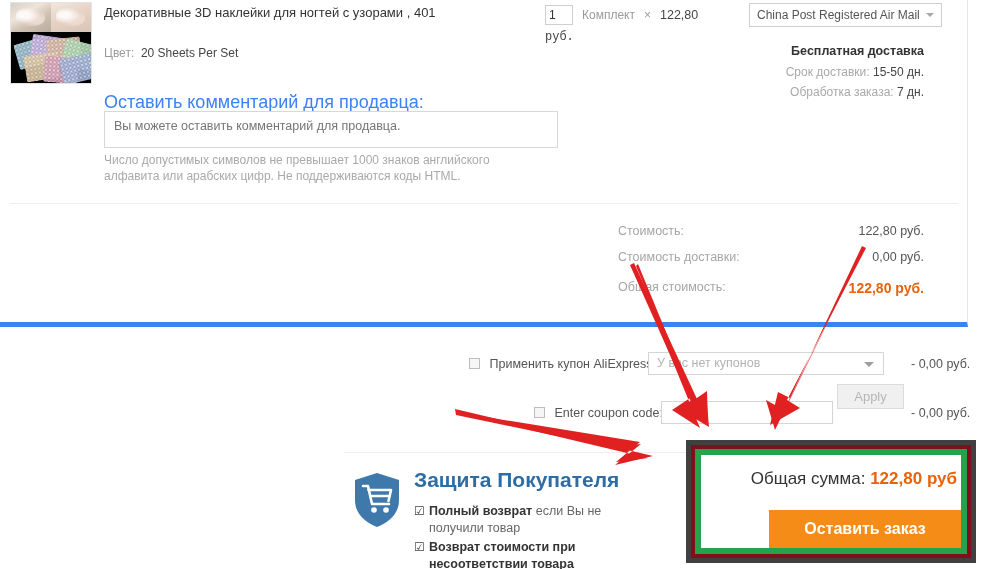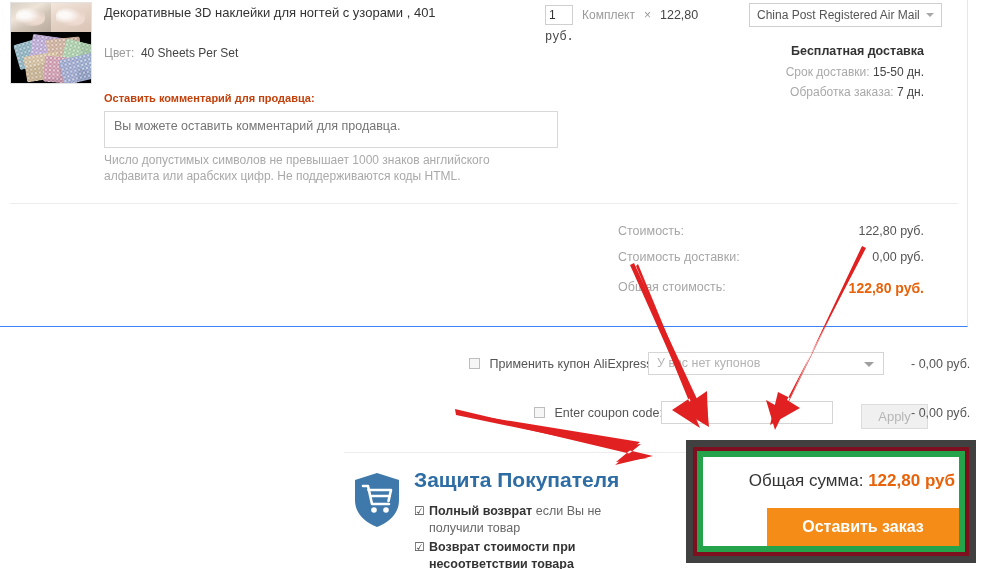--- a/index.html
+++ b/index.html
@@ -16,21 +16,21 @@
   }
 
   
   .order-card {
     position: absolute;
     left: 0; top: 0;
     width: 968px;
     height: 327px;
     background: #fff;
     border-right: 1px solid #e6e6e6;
-    border-bottom: 1px solid #3b82f6;
+    border-bottom: 5px solid #3b82f6;
     box-sizing: border-box;
   }
 
   
   .thumb {
     position: absolute;
     left: 10px; top: 2px;
     width: 82px; height: 82px;
     overflow: hidden;
     background: #000;
@@ -75,21 +75,21 @@
   }
   .p-attr {
     position:absolute; left:104px; top:46px;
     font-size:12px; color:#9a9a9a; white-space:nowrap;
   }
   .p-attr b { color:#444; font-weight:normal; }
 
   
   .cmt-label {
     position:absolute; left:104px; top:92px;
-    font-size:11px; color:#c2410c;font-weight:bold;
+    font-size:18px; color:#3b82f6;
   }
   .cmt-box {
     position:absolute; left:104px; top:111px;
     width:454px; height:37px;
     border:1px solid #d8d8d8; background:#fff; box-sizing:border-box;
     font-size:12.5px; color:#a21caf;
     padding:7px 9px;
     resize:none;
     font-family:"Liberation Sans", sans-serif;
   }
@@ -173,25 +173,24 @@
   .cp1-amt { position:absolute; left:911px; top:357px; font-size:12.5px; color:#555; white-space:nowrap; }
 
   .cp2 { left:534px; top:406px; }
   .cp2-input {
     position:absolute; left:661px; top:401px; width:172px; height:23px;
     border:1px solid #d5d5d5; background:#fff; box-sizing:border-box;
     font-size:12.5px; color:#333; padding-left:6px;
     font-family:"Liberation Sans", sans-serif;
   }
   .apply-btn {
-    position:absolute; left:837px; top:404px; width:67px; height:25px;
+    position:absolute; left:837px; top:384px; width:67px; height:25px;
     background:#f0f0f0; border:1px solid #dcdcdc; box-sizing:border-box;
     color:#b6b6b6; font-size:13px; text-align:center; line-height:23px;
     font-family:"Liberation Sans", sans-serif;
-    margin-left:24px;
   }
   .cp2-amt { position:absolute; left:911px; top:406px; font-size:12.5px; color:#555; white-space:nowrap; }
 
   
   .divider2 {
     position:absolute; left:344px; top:452px; width:624px; height:1px; background:#ededed;
   }
 
   
   .shield-wrap { position:absolute; left:352px; top:472px; width:50px; height:56px; }
@@ -205,21 +204,21 @@
     position:relative; padding-left:15px;
   }
   .bp-item .chk {
     position:absolute; left:0; top:0; font-size:12px; color:#444;
   }
   .bp-item b { color:#333; }
 
   
   .hl-purple {
     position:absolute; left:686px; top:440px; width:290px; height:123px;
-    border:7px solid #404040; box-sizing:border-box; background:#fff;
+    border:5px solid #404040; box-sizing:border-box; background:#fff;
   }
   .hl-dred {
     position:absolute; left:0; top:0; right:0; bottom:0;
     border:4px solid #7e0f1e; box-sizing:border-box;
   }
   .hl-green {
     position:absolute; left:4px; top:4px; right:4px; bottom:4px;
     border:6px solid #24a34a; box-sizing:border-box; background:#fff;
   }
   .sum-row {
@@ -261,21 +260,21 @@
           <div class="sheet s5"></div>
           <div class="sheet s6"></div>
         <div class="sheet s7"></div>
       </div>
     </div>
 
     <div class="p-title">Декоративные 3D наклейки для ногтей с узорами , 401</div>
 
     <div class="p-attr">
       <span>Цвет:</span>
-      &nbsp;<b>40 Sheets Per Set</b>
+      &nbsp;<b>20 Sheets Per Set</b>
     </div>
 
     <div class="cmt-label">Оставить комментарий для продавца:</div>
     <textarea class="cmt-box" placeholder="Вы можете оставить комментарий для продавца." style=""></textarea>
     <div class="cmt-hint">Число допустимых символов не превышает 1000 знаков английского алфавита или арабских цифр. Не поддерживаются коды HTML.</div>
 
     <input class="qty-input" type="text" value="1" style="">
     <div class="qty-unit">Комплект</div>
     <div class="qty-x">×</div>
     <div class="qty-price">122,80</div>

